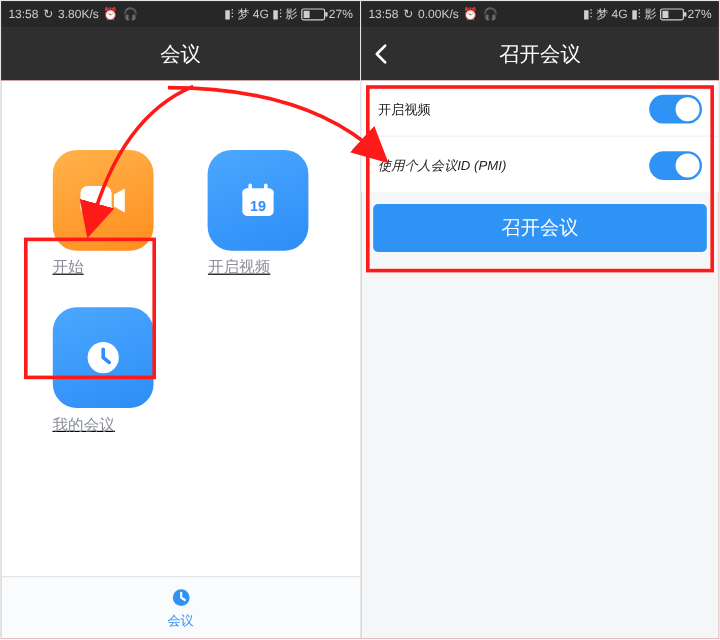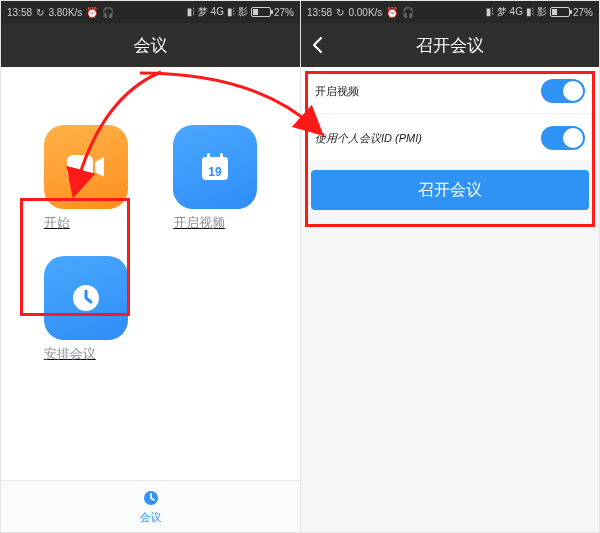--- a/index.html
+++ b/index.html
@@ -256,21 +256,21 @@
           <span class="lbl">开启视频</span>
         </div>
 
         <div class="tile">
           <div class="box blue">
             <svg width="32" height="32" viewBox="0 0 32 32">
               <circle cx="16" cy="16" r="13" fill="#fff"></circle>
               <path d="M16 9 V16 L21 20" stroke="#2e8df6" stroke-width="3" stroke-linecap="round" fill="none"></path>
             </svg>
           </div>
-          <span class="lbl">安排会议</span>
+          <span class="lbl">我的会议</span>
         </div>
 
       </div>
 
       <div class="highlight" style="left:19px; top:131px; width:110px; height:118px;"></div>
 
       <svg class="arrow-svg" style="left:60px; top:0px;" width="120" height="140">
         <defs>
           <marker id="ah1" markerWidth="10" markerHeight="10" refX="6" refY="5" orient="auto">
             <path d="M0,0 L10,5 L0,10 Z" fill="#ff1a1a"></path>

